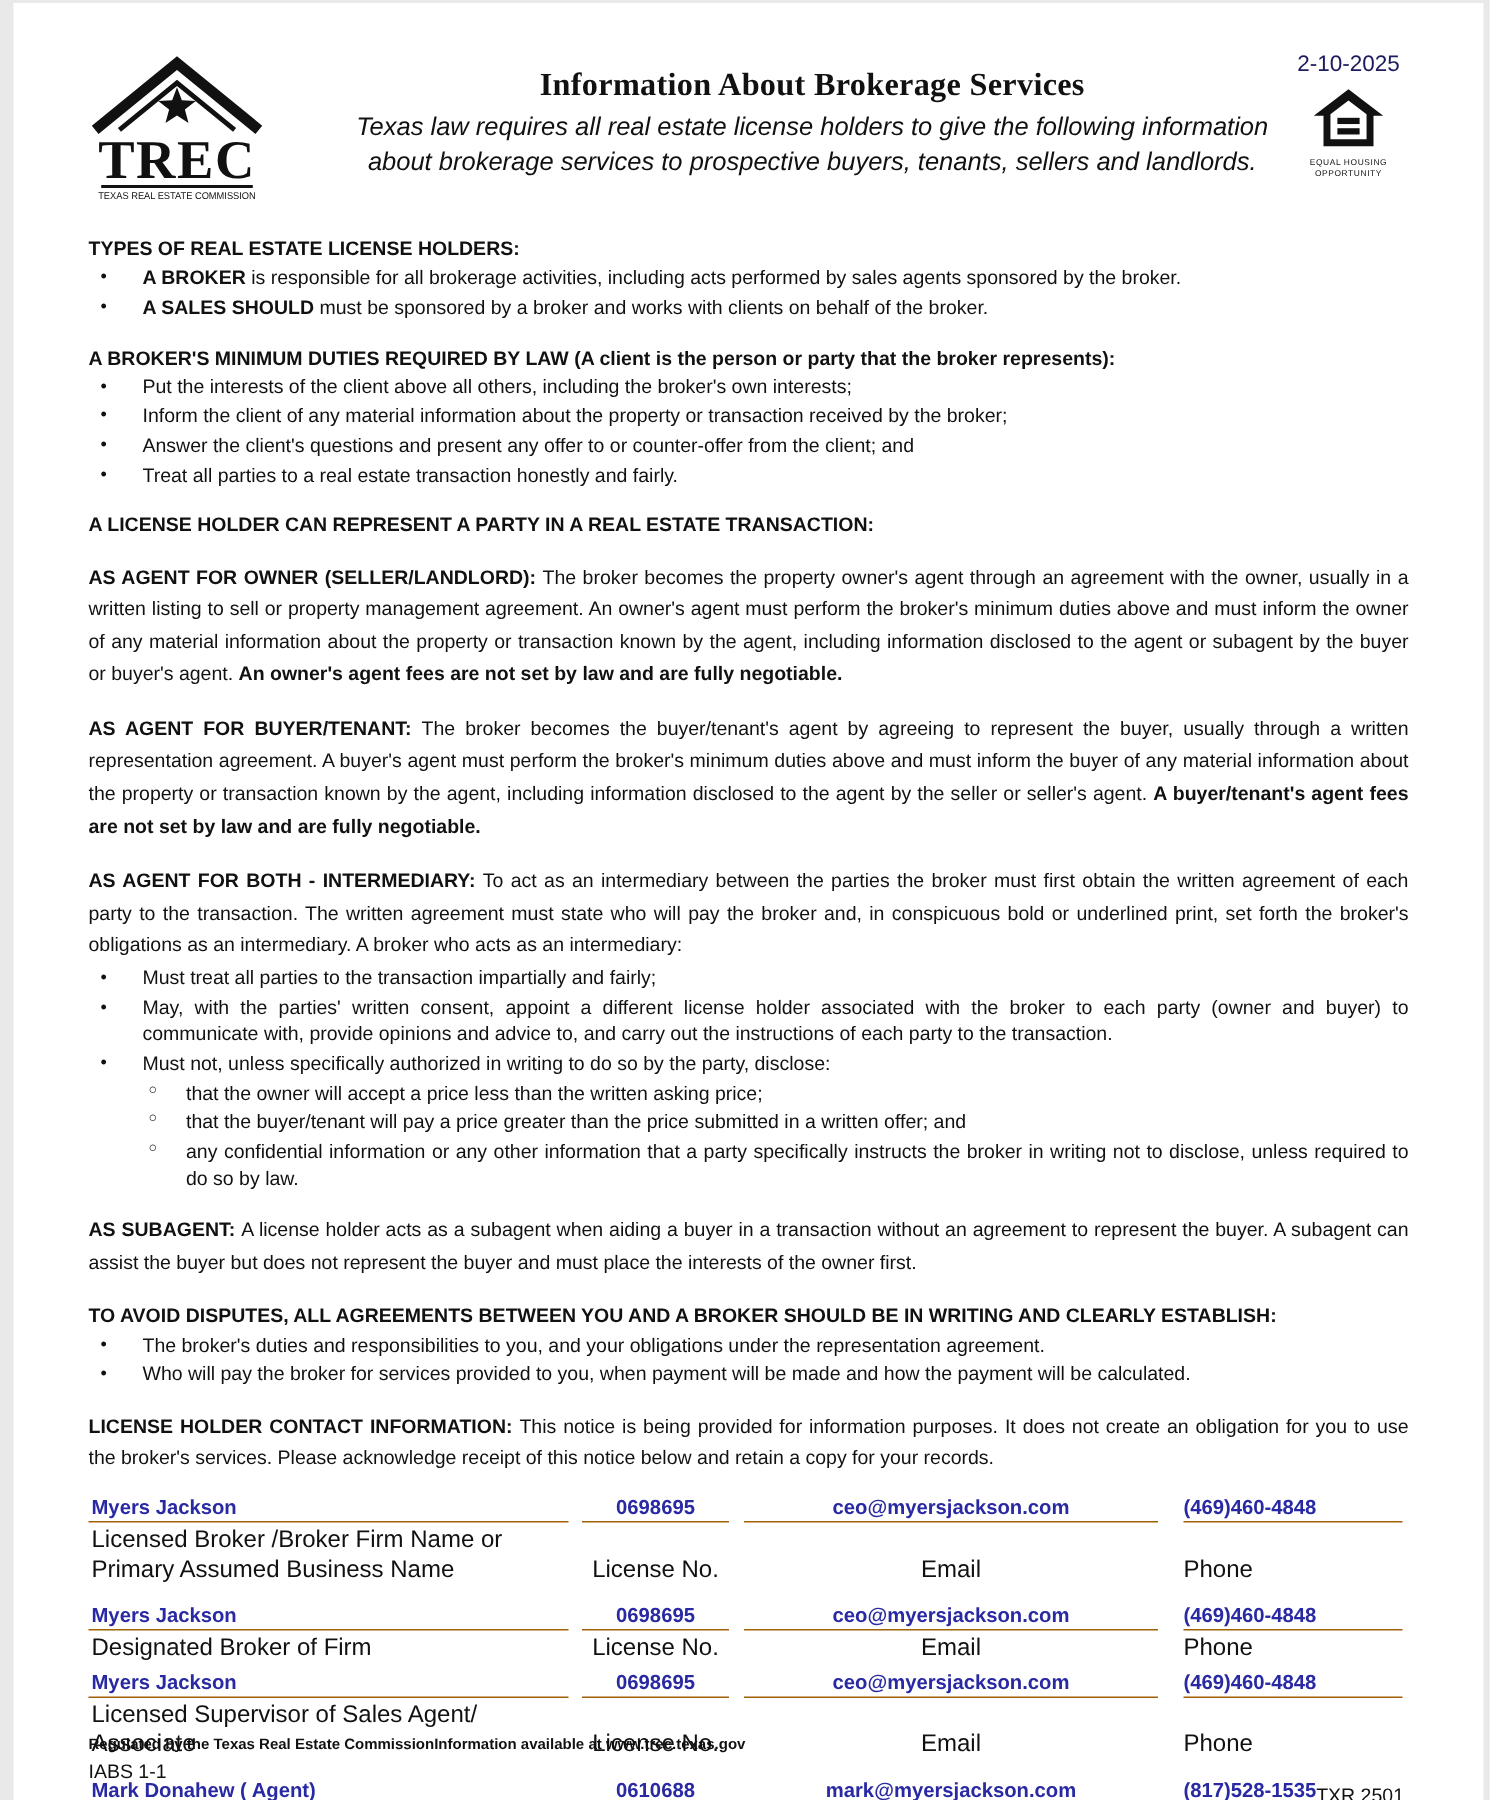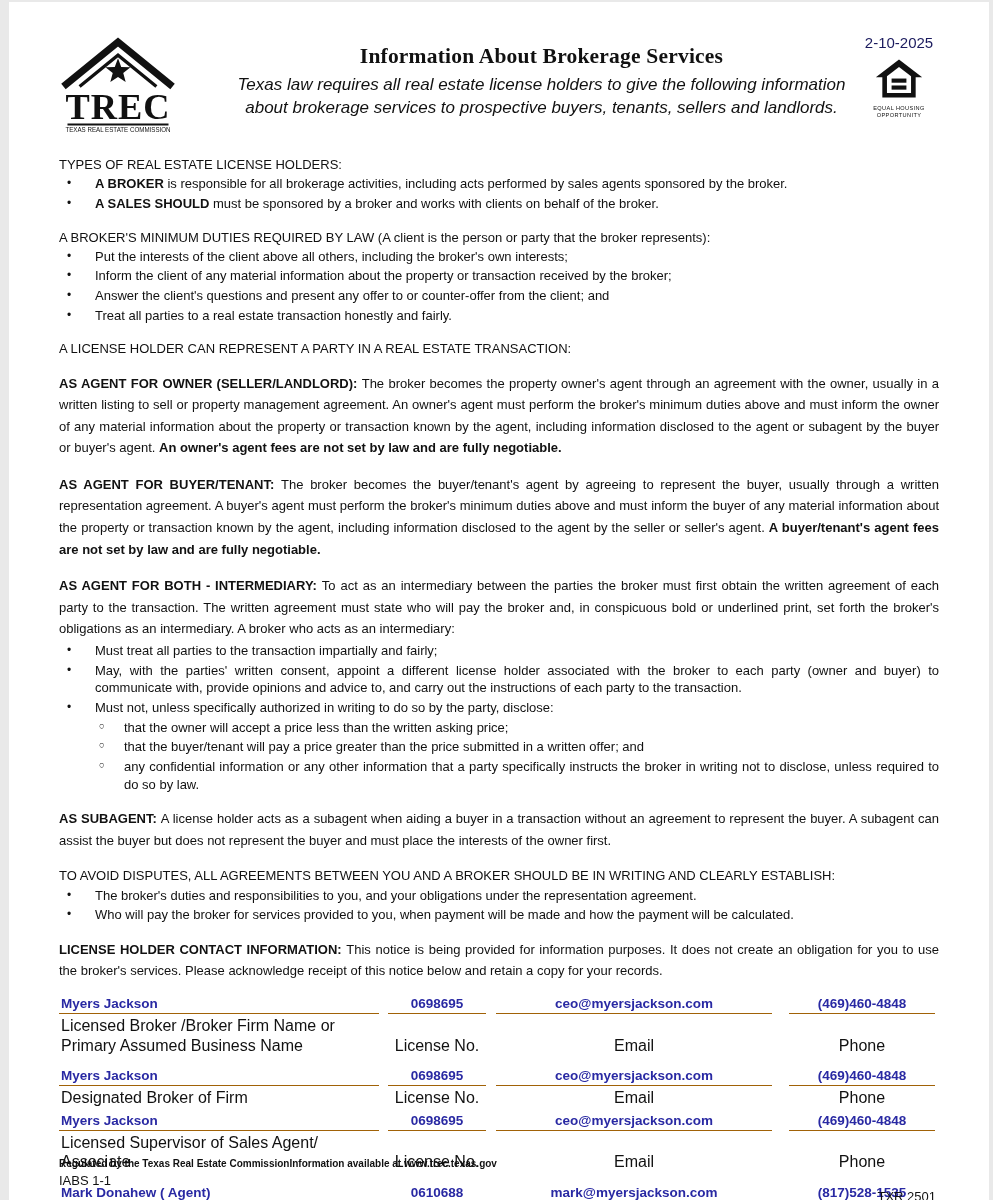--- a/index.html
+++ b/index.html
@@ -12,40 +12,40 @@
   .center-col{flex:1;padding-top:12px;}
   .right-col{width:80px;flex:none;display:flex;flex-direction:column;align-items:center;padding-top:2px;}
   .date{font-size:15px;color:#1b1b5e;white-space:nowrap;font-weight:500;}
   .title{font-family:"Liberation Serif",serif;font-weight:bold;font-size:21.5px;text-align:center;letter-spacing:.2px;}
   .subtitle{font-style:italic;font-size:17px;text-align:center;margin:5px auto 0;max-width:640px;line-height:1.35;}
   .eho{margin-top:7px;text-align:center;}
   .eho-caption{font-size:5.6px;letter-spacing:.4px;line-height:1.25;text-align:center;margin-top:1px;}
 
   
   .docbody{margin-top:18px;}
-  .heading{font-weight:normal;font-size:13px;margin-top:16px;line-height:1.32;}
+  .heading{font-weight:bold;font-size:13px;margin-top:16px;line-height:1.32;}
   .heading:first-child{margin-top:0;}
   .para{font-size:13px;margin-top:15px;line-height:1.66;text-align:justify;}
   .bullet{display:flex;font-size:13px;line-height:1.36;margin-top:2px;}
   .bullet .btext{flex:1;text-align:justify;}
   .lvl1{padding-left:8px;}
   .lvl1 .marker{width:28px;}
   .lvl2{padding-left:40px;}
   .lvl2 .marker{width:25px;font-size:9.5px;padding-top:1px;}
   .marker{flex:none;font-size:12px;}
   .b{font-weight:bold;}
 
   
   .contact{margin-top:14px;}
   .crow{display:flex;align-items:flex-end;}
   .cell{box-sizing:border-box;}
   .c-name{width:320px;margin-right:9px;padding-left:2px;}
   .c-lic{width:98px;margin-right:10px;text-align:center;}
   .c-email{width:276px;margin-right:17px;text-align:center;}
-  .c-phone{width:146px;text-align:center;}
+  .c-phone{width:146px;}
   .vrow .cell{border-bottom:1px solid #a16207;padding-bottom:2px;font-weight:bold;color:#2929a3;font-size:13.5px;white-space:nowrap;}
   .lrow .cell{font-size:16px;padding-top:2px;line-height:1.22;color:#111;border:none;font-weight:normal;}
   .lrow .c-name{text-align:left;}
   .rowblock{margin-bottom:5px;}
   .rowblock.gap{margin-bottom:13px;}
 
   
   .footer-wrap{position:absolute;left:50px;right:53px;top:1156px;}
   .footer{display:flex;font-weight:bold;font-size:10px;}
   .form-code{text-align:left;font-size:13px;margin-top:4px;}

